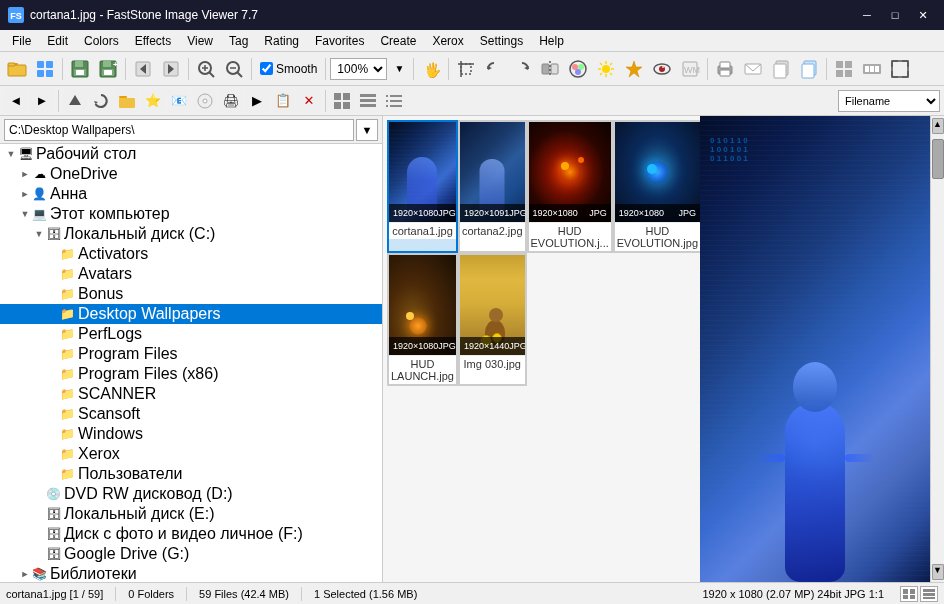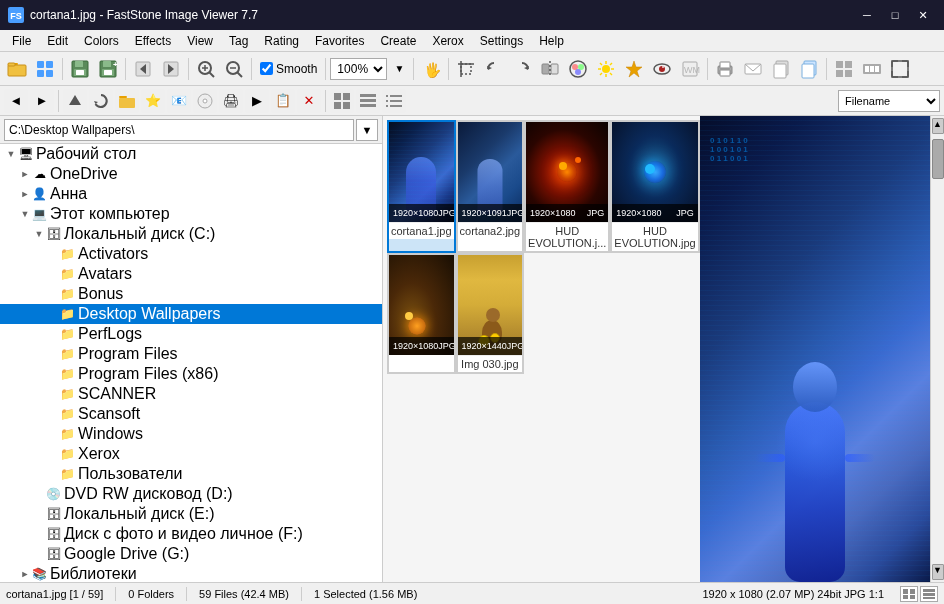--- a/index.html
+++ b/index.html
@@ -585,20 +585,21 @@
             <div class="thumb-img">
               <div style="width:100%;height:100%;background:radial-gradient(ellipse at 35% 65%, #7a5010 0%, #4a2808 40%, #180e03 100%);position:relative;">
                 <div style="position:absolute;bottom:20%;left:30%;width:18px;height:18px;background:radial-gradient(circle, #ffa020 0%, #cc7010 60%, transparent 100%);border-radius:50%;box-shadow:0 0 12px #ff9000;"></div>
                 <div style="position:absolute;bottom:35%;left:25%;width:8px;height:8px;background:#ffcc44;border-radius:50%;"></div>
               </div>
               <div class="thumb-info">
                 <span>1920×1080</span>
                 <span>JPG</span>
               </div>
             </div>
+            <div class="thumb-name">HUD LAUNCH.jpg</div>
           </div>
 
           <div class="thumb-item">
             <div class="thumb-img">
               <div style="width:100%;height:100%;background:linear-gradient(180deg, #c8a030 0%, #e0b840 25%, #d4ac38 50%, #b89030 75%, #a07828 100%);position:relative;">
 
                 <div style="position:absolute;bottom:10px;right:20px;width:20px;height:25px;background:#8b5a1a;border-radius:50% 50% 40% 40%;"></div>
                 <div style="position:absolute;bottom:33px;right:22px;width:14px;height:14px;background:#9b6a2a;border-radius:50%;"></div>
 
                 <div style="position:absolute;bottom:8px;left:20px;width:12px;height:12px;background:#ffd700;border-radius:50%;border:1px solid #c8a000;"></div>

